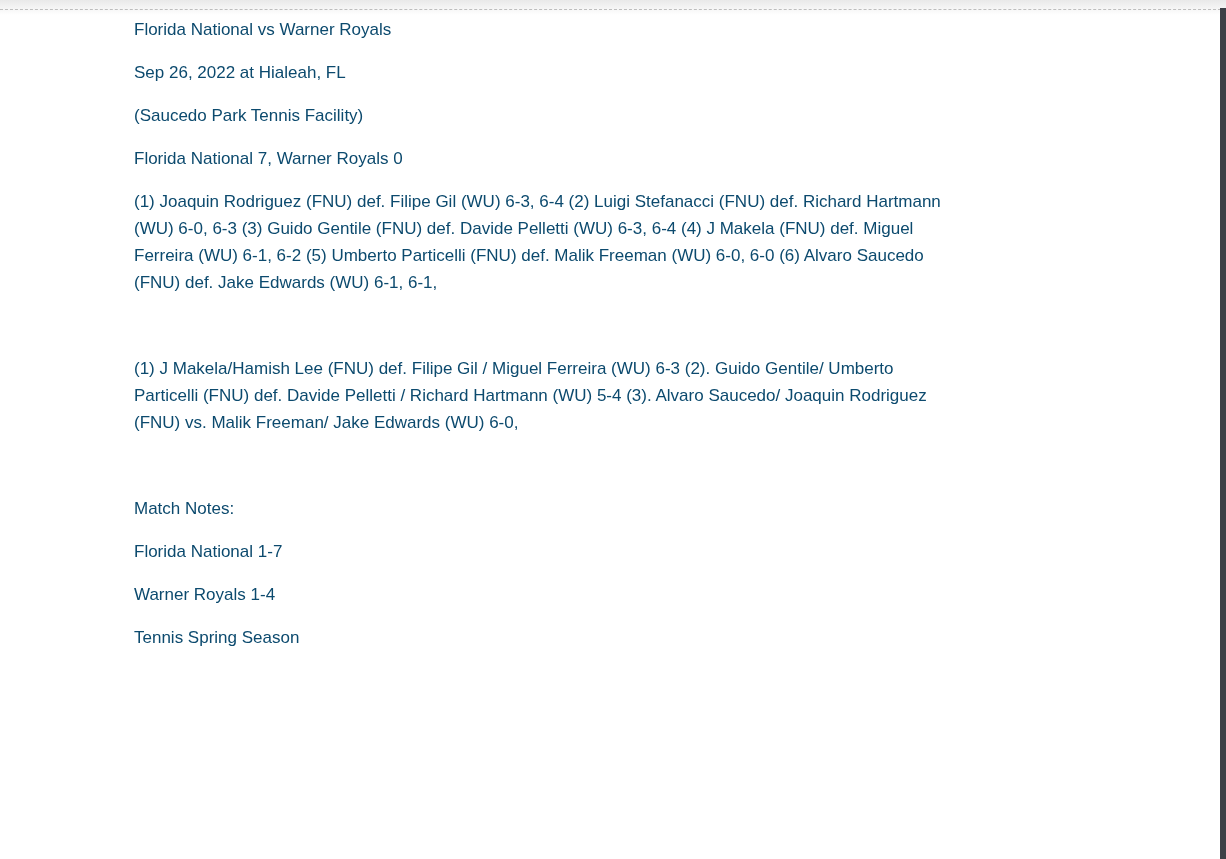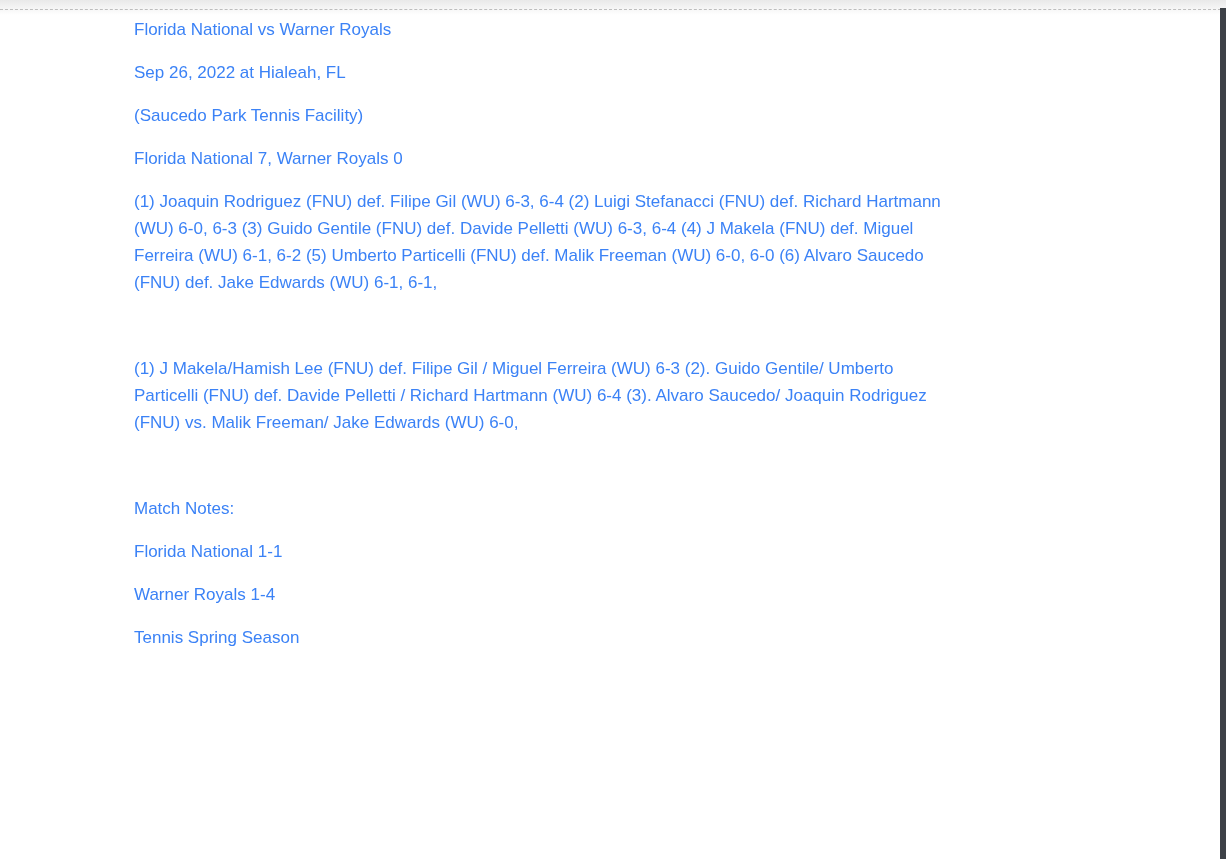--- a/index.html
+++ b/index.html
@@ -37,21 +37,21 @@
     height: 851px;
     background: #3d4147;
   }
 
   
   .doc {
     position: absolute;
     top: 16px;
     left: 134px;
     width: 960px;
-    color: #3b82f6;
+    color: #0c4a6e;
     font-size: 17px;
     line-height: 27px;
   }
   .doc p {
     margin: 0 0 16px 0;
     white-space: pre-wrap;
   }
   .doc p.block-gap {
     margin-bottom: 59px; 
   }
@@ -66,19 +66,19 @@
 <div class="doc">
   <p>Florida National vs Warner Royals</p>
   <p>Sep 26, 2022 at Hialeah, FL</p>
   <p>(Saucedo Park Tennis Facility)</p>
   <p>Florida National 7, Warner Royals 0</p>
   <p class="block-gap">(1) Joaquin Rodriguez (FNU) def. Filipe Gil (WU) 6-3, 6-4 (2) Luigi Stefanacci (FNU) def. Richard Hartmann
 (WU) 6-0, 6-3 (3) Guido Gentile (FNU) def. Davide Pelletti (WU) 6-3, 6-4 (4) J Makela (FNU) def. Miguel
 Ferreira (WU) 6-1, 6-2 (5) Umberto Particelli (FNU) def. Malik Freeman (WU) 6-0, 6-0 (6) Alvaro Saucedo
 (FNU) def. Jake Edwards (WU) 6-1, 6-1,</p>
   <p class="block-gap">(1) J Makela/Hamish Lee (FNU) def. Filipe Gil / Miguel Ferreira (WU) 6-3 (2). Guido Gentile/ Umberto
-Particelli (FNU) def. Davide Pelletti / Richard Hartmann (WU) 6-4 (3). Alvaro Saucedo/ Joaquin Rodriguez
+Particelli (FNU) def. Davide Pelletti / Richard Hartmann (WU) 5-4 (3). Alvaro Saucedo/ Joaquin Rodriguez
 (FNU) vs. Malik Freeman/ Jake Edwards (WU) 6-0,</p>
   <p>Match Notes:</p>
-  <p>Florida National 1-1</p>
+  <p>Florida National 1-7</p>
   <p>Warner Royals 1-4</p>
   <p>Tennis Spring Season</p>
 </div>
 
 </body></html>

